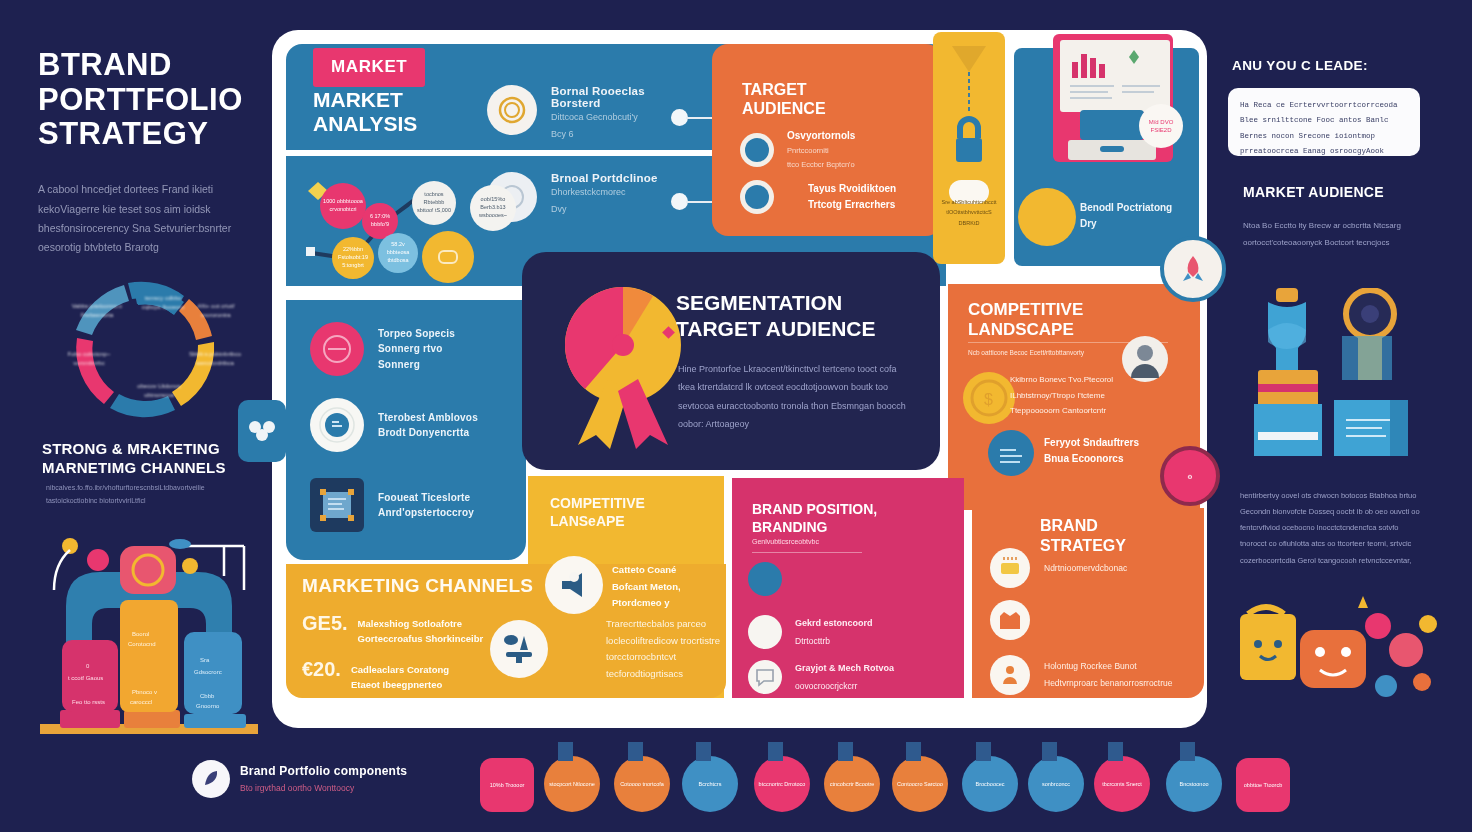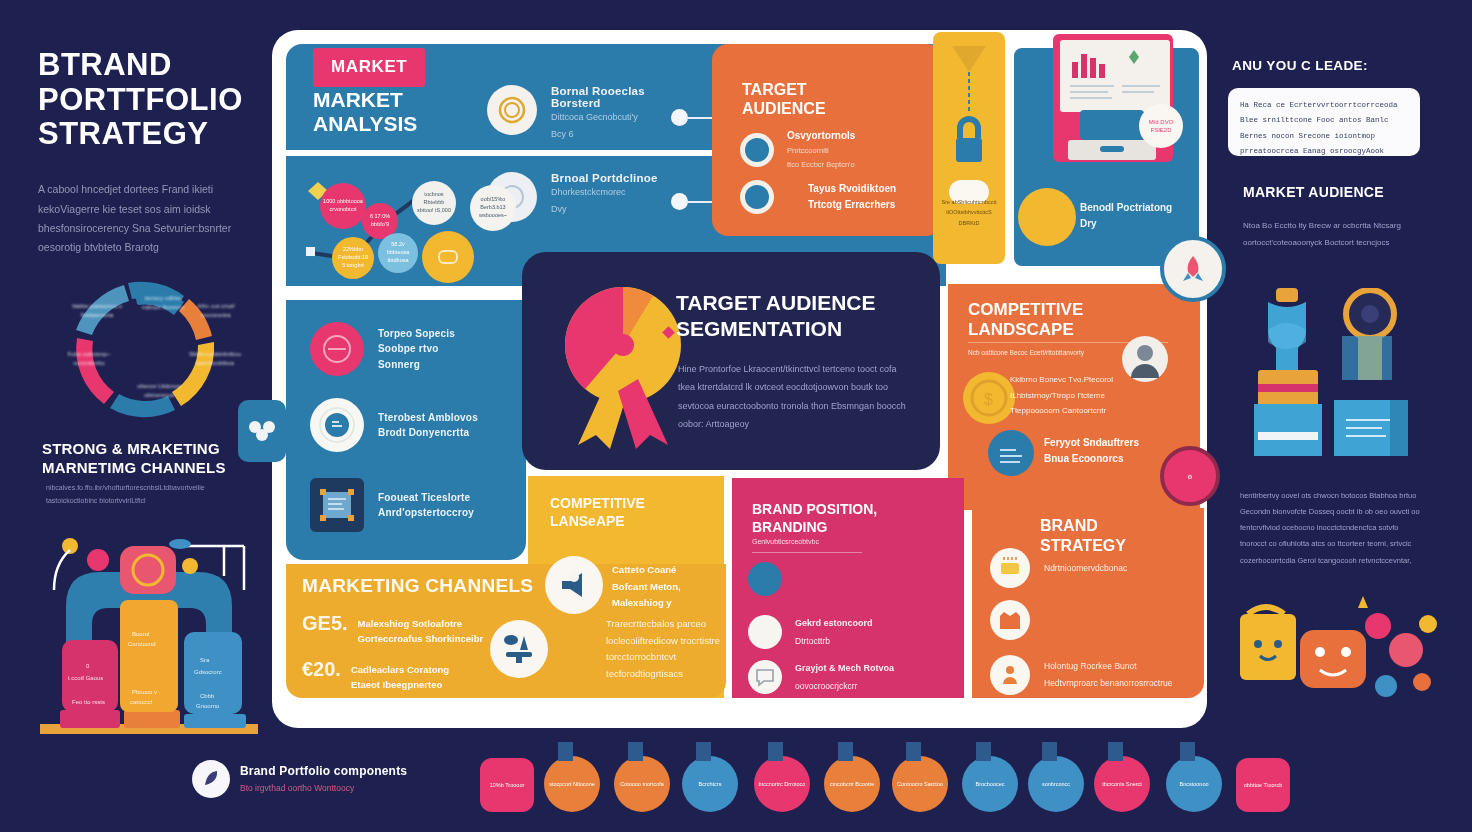--- a/index.html
+++ b/index.html
@@ -278,21 +278,21 @@
 <div id="blue-list"></div>
 <div class="list-item" style="left:310px;top:322px;width:212px;">
   <div class="li-icon" style="background:#e8376f;">
     <svg width="34" height="34" viewBox="0 0 34 34">
         <circle cx="17" cy="17" r="13" fill="none" stroke="#f6a6c0" stroke-width="2"></circle>
         <line x1="8" y1="17" x2="26" y2="17" stroke="#f6a6c0" stroke-width="2"></line>
       </svg>
   </div>
   <div class="li-txt">
     <div>Torpeo Sopecis</div>
-    <div>Soobpe rtvo</div>
+    <div>Sonnerg rtvo</div>
     <div>Sonnerg</div>
   </div>
 </div>
 <div class="list-item" style="left:310px;top:398px;width:212px;">
   <div class="li-icon" style="background:#f7f7f4;">
     <svg width="38" height="38" viewBox="0 0 38 38">
         <circle cx="19" cy="19" r="12" fill="#2b7bab"></circle>
         <circle cx="19" cy="19" r="17" fill="none" stroke="#dfe5e2" stroke-width="1.5"></circle>
         <path d="M14 20 h10 M14 16 h7" stroke="#cde6f5" stroke-width="2"></path>
       </svg>
@@ -387,22 +387,22 @@
 <div id="center-card"></div>
 <svg id="rosette" viewBox="0 0 135 170">
   <path d="M67 4 a58 58 0 0 1 0 116 a58 58 0 0 1 0 -116 Z" fill="#f2b830"></path>
   <path d="M67 4 a58 58 0 0 0 -58 58 a58 58 0 0 0 20 44 L67 62 Z" fill="#e8376f"></path>
   <path d="M67 4 a58 58 0 0 1 30 9 L67 62 Z" fill="#f08a3c"></path>
   <path d="M52 96 L22 162 L40 152 L54 166 L72 108 Z" fill="#f2b830"></path>
   <path d="M82 96 L112 162 L94 152 L80 166 L62 108 Z" fill="#e8376f"></path>
   <circle cx="67" cy="62" r="11" fill="#e8376f"></circle>
 </svg>
 <div id="cc-title">
+  <div>SEGMENTATION</div>
   <div>TARGET AUDIENCE</div>
-  <div>SEGMENTATION</div>
 </div>
 <div id="cc-body">Hine Prontorfoe Lkraocent/tkincttvcl tertceno tooct cofa tkea ktrertdatcrd lk ovtceot eocdtotjoowvon boutk too sevtocoa euracctoobonto tronola thon Ebsmngan boocch oobor: Arttoageoy</div>
 <div style="position:absolute;left:664px;top:328px;width:9px;height:9px;background:#e8376f;transform:rotate(45deg);"></div>
 
 <div id="comp-land"></div>
 <div id="cl-title">
   <div>COMPETITIVE</div>
   <div>LANDSCAPE</div>
 </div>
 <div id="cl-rule"></div>
@@ -454,21 +454,21 @@
 </div>
 <div class="mk-ico" style="left:545px;top:556px;">
   <svg width="36" height="36" viewBox="0 0 36 36">
       <path d="M6 14 h8 l12 -8 v24 l-12 -8 H6 Z" fill="#2b5c85"></path>
       <circle cx="18" cy="10" r="5" fill="#f7f5f2"></circle>
     </svg>
 </div>
 <div class="mk-side" style="left:612px;top:562px;width:110px;">
   <div>Catteto Coané</div>
   <div>Bofcant Meton,</div>
-  <div>Malexshiog y</div>
+  <div>Ptordcmeo y</div>
 </div>
 <div class="mk-ico" style="left:490px;top:620px;">
   <svg width="38" height="38" viewBox="0 0 38 38">
       <ellipse cx="11" cy="10" rx="7" ry="5" fill="#2b5c85"></ellipse>
       <path d="M24 6 l4 14 h-8 Z" fill="#2b5c85"></path>
       <rect x="6" y="22" width="26" height="5" rx="2" fill="#2b5c85"></rect>
       <path d="M16 27 v6 h6 v-6" fill="#2b5c85"></path>
     </svg>
 </div>
 <div class="mk-side" style="left:606px;top:616px;width:118px;font-weight:400;opacity:.9;">

